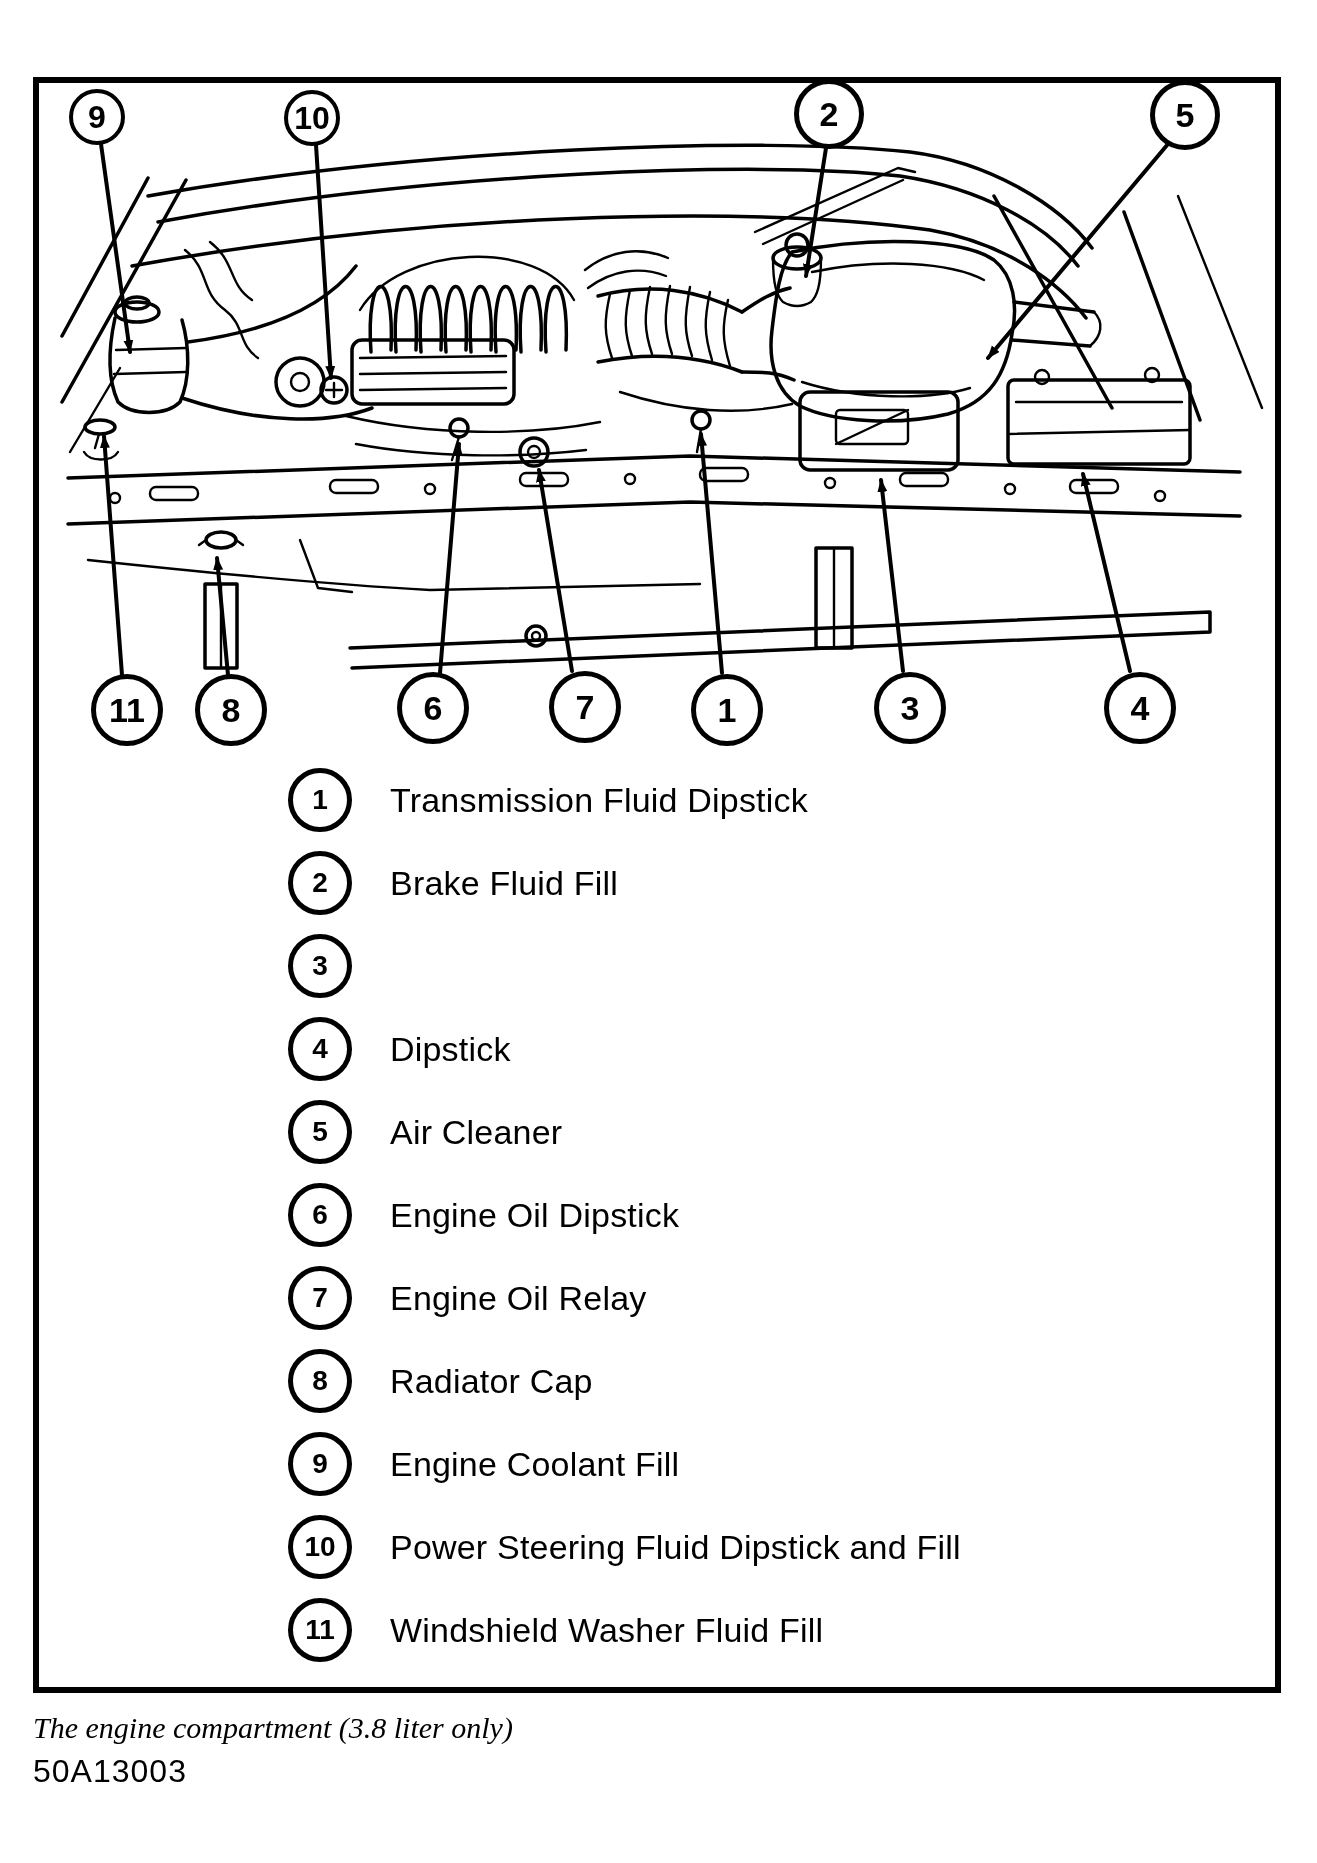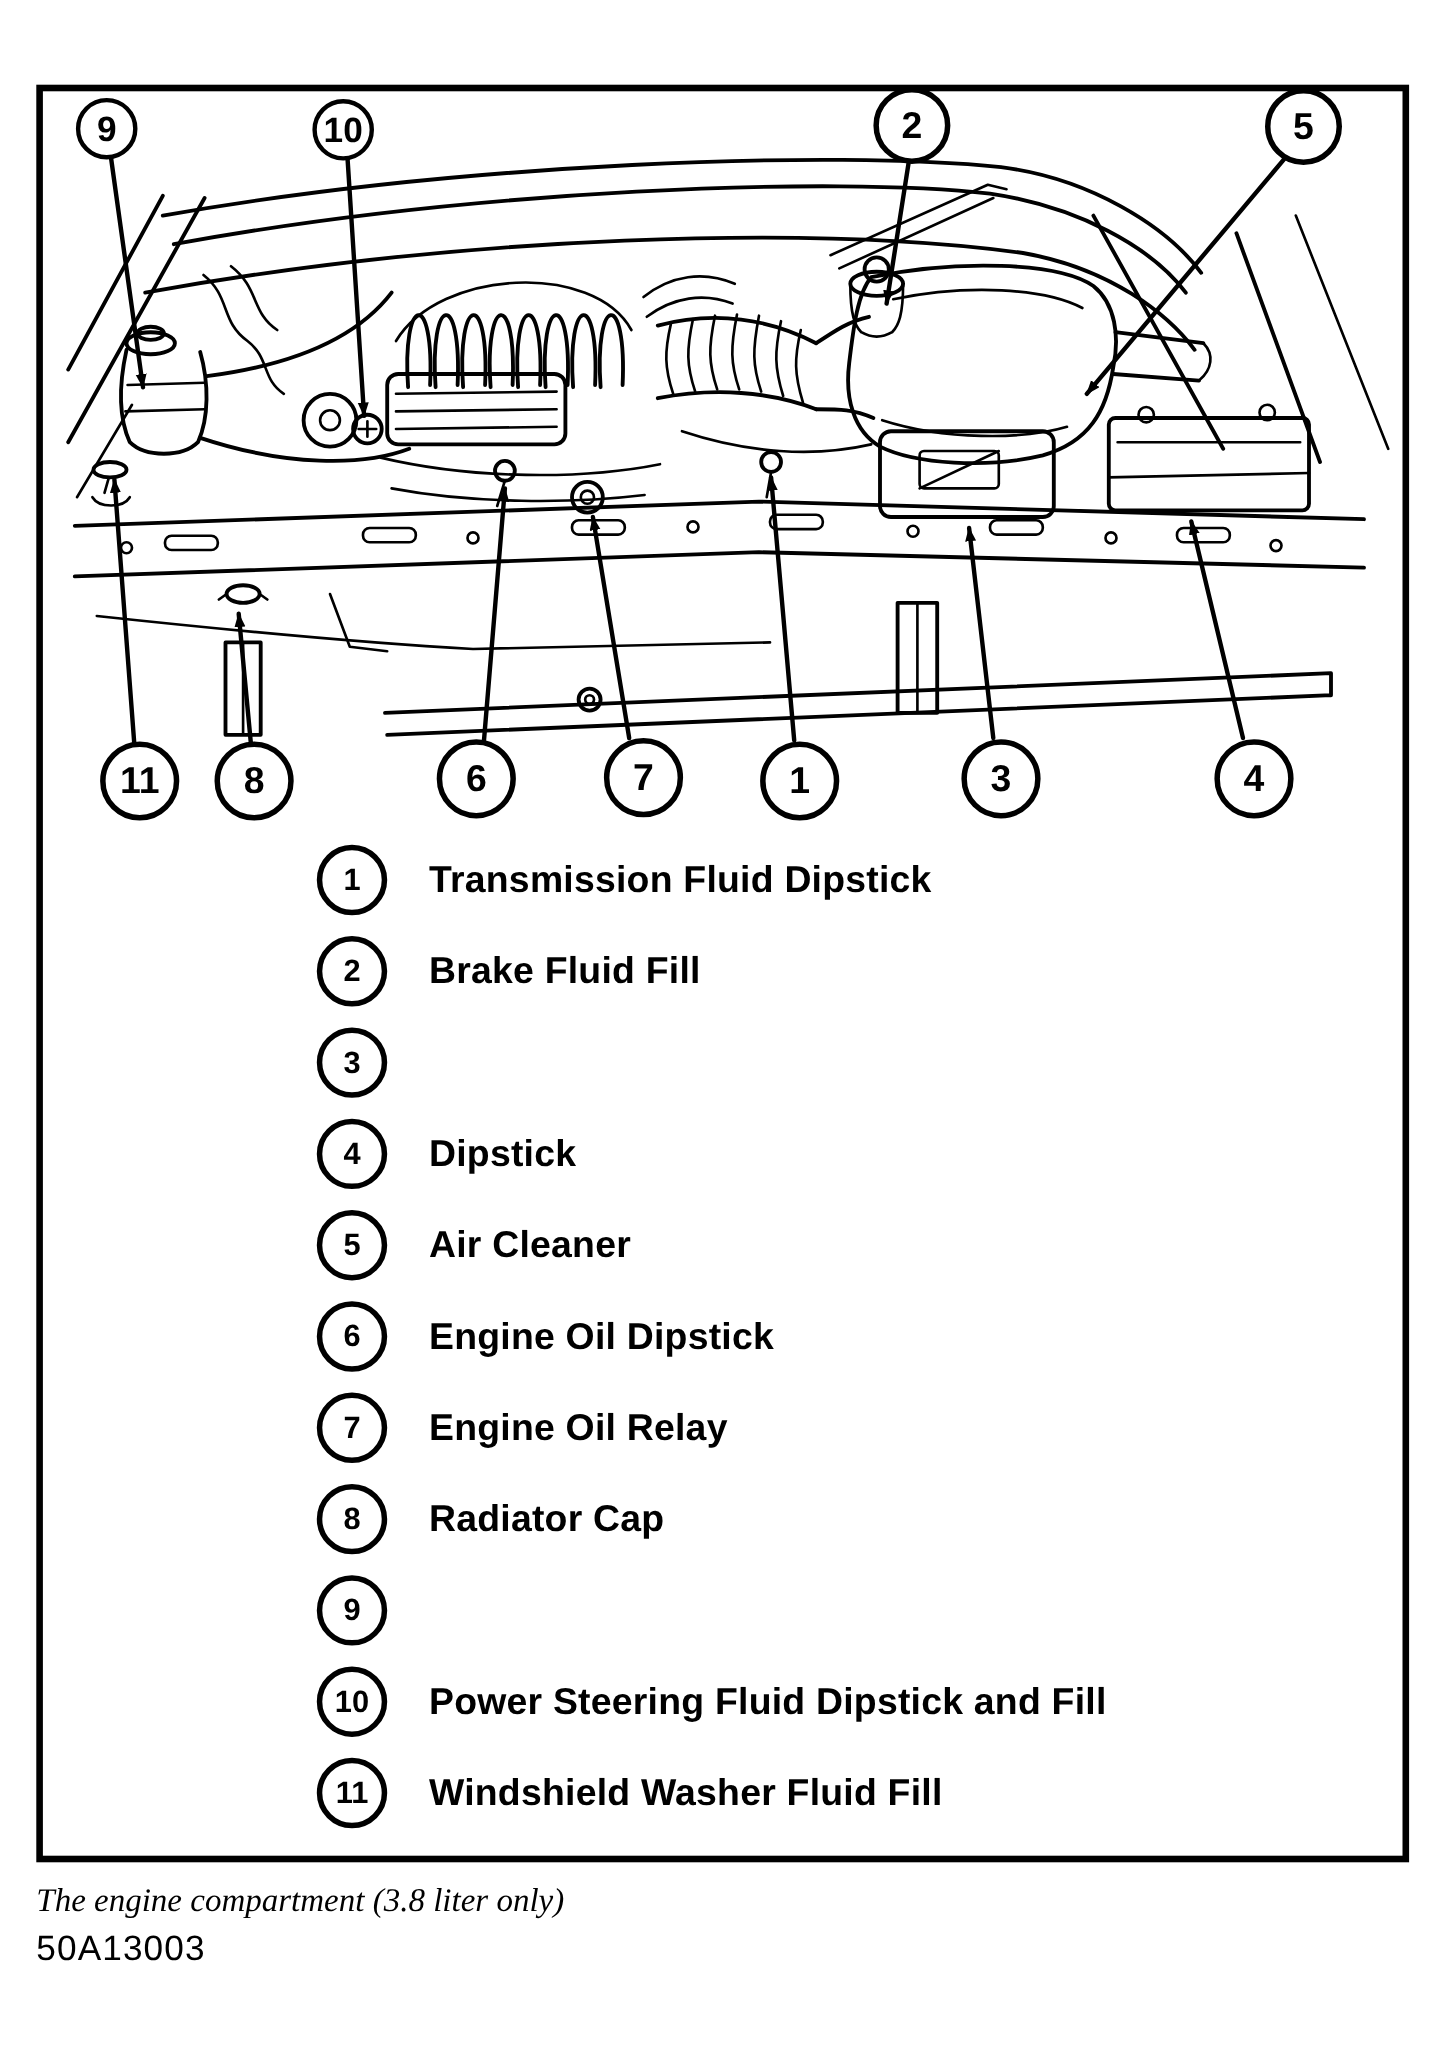--- a/index.html
+++ b/index.html
@@ -15,21 +15,21 @@
   .callout{position:absolute;border-radius:50%;background:#fff;border:5px solid #000;
            display:flex;align-items:center;justify-content:center;
            font-weight:700;box-sizing:border-box;}
   .c-sm{width:56px;height:56px;border-width:4px;font-size:32px;}
   .c-md{width:70px;height:70px;font-size:34px;}
   .c-lg{width:72px;height:72px;font-size:34px;}
   .legend-row{position:absolute;left:288px;height:64px;display:flex;align-items:center;}
   .legend-badge{width:64px;height:64px;border:5px solid #000;border-radius:50%;
                 box-sizing:border-box;display:flex;align-items:center;justify-content:center;
                 font-size:28px;font-weight:700;background:#fff;flex:0 0 auto;}
-  .legend-label{margin-left:38px;font-size:34px;font-weight:700;letter-spacing:0.2px;white-space:nowrap;}
+  .legend-label{margin-left:38px;font-size:34px;font-weight:400;letter-spacing:0.2px;white-space:nowrap;}
   .caption{position:absolute;left:33px;top:1711px;
            font-family:"Liberation Serif", serif;font-style:italic;font-size:30px;white-space:nowrap;}
   .code{position:absolute;left:33px;top:1753px;font-size:32px;letter-spacing:1px;white-space:nowrap;}
 </style>
 </head>
 <body>
 
 <div class="page">
 
   <div class="diagram-box"></div>
@@ -256,20 +256,21 @@
     <div class="legend-row" style="top:1349px;">
       <div class="legend-badge">
           <span>8</span>
         </div>
       <div class="legend-label">Radiator Cap</div>
     </div>
     <div class="legend-row" style="top:1432px;">
       <div class="legend-badge">
           <span>9</span>
         </div>
+      <div class="legend-label">Engine Coolant Fill</div>
     </div>
     <div class="legend-row" style="top:1515px;">
       <div class="legend-badge">
           <span>10</span>
         </div>
       <div class="legend-label">Power Steering Fluid Dipstick and Fill</div>
     </div>
     <div class="legend-row" style="top:1598px;">
       <div class="legend-badge">
           <span>11</span>

